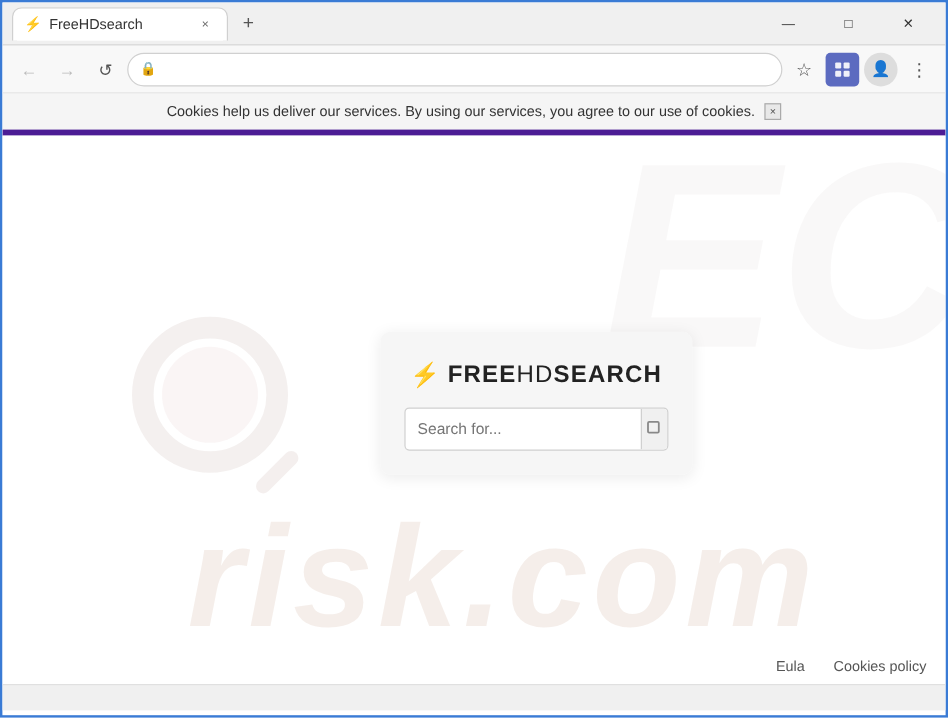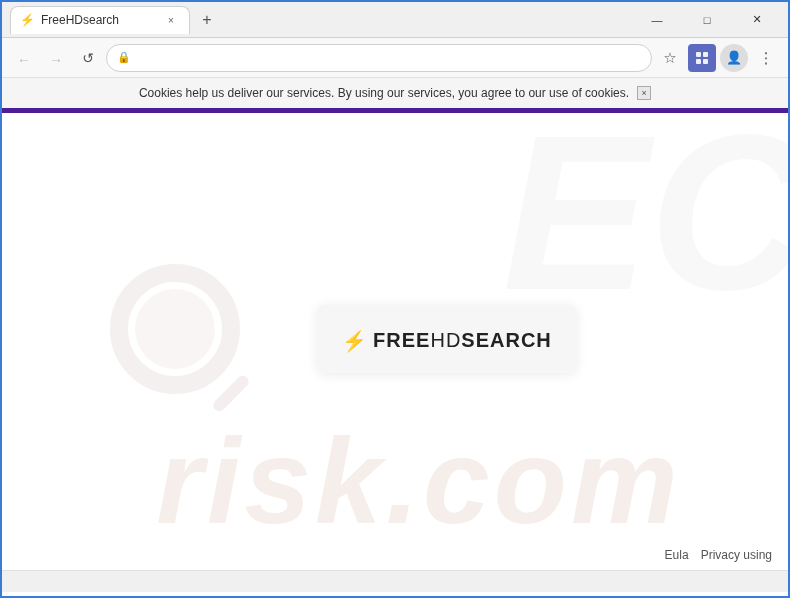--- a/index.html
+++ b/index.html
@@ -352,21 +352,21 @@
       color: #555;
     }
 
     
     .page-footer {
       position: absolute;
       bottom: 0;
       right: 0;
       padding: 8px 16px;
       display: flex;
-      gap: 12px;
+      gap: 24px;
       font-size: 12px;
       color: #555;
     }
     .footer-link {
       cursor: pointer;
       color: #555;
       text-decoration: none;
     }
 
     
@@ -442,22 +442,30 @@
     <div class="watermark-tl">EC</div>
 
     <div class="watermark-risk">risk.com</div>
   </div>
 
   <div class="search-card">
     <div class="brand-logo">
       <span class="bolt-icon">⚡</span>
       <span class="brand-name"><span style="font-weight:700">Free</span><span style="font-weight:400">HD</span><span style="font-weight:700">search</span></span>
     </div>
+    <div class="search-box">
+      <input type="text" class="search-input" placeholder="Search for..." style="">
+      <button class="search-btn">
+        <svg width="14" height="14" viewBox="0 0 14 14" fill="none">
+          <rect x="1" y="1" width="9" height="9" rx="1" stroke="#888" stroke-width="1.5" fill="none"></rect>
+        </svg>
+      </button>
+    </div>
   </div>
 
   <div class="page-footer">
     <a class="footer-link">Eula</a>
-    <a class="footer-link">Privacy using</a>
+    <a class="footer-link">Cookies policy</a>
   </div>
 </div>
 
 <div class="status-bar">
 </div>
 
 </body></html>

